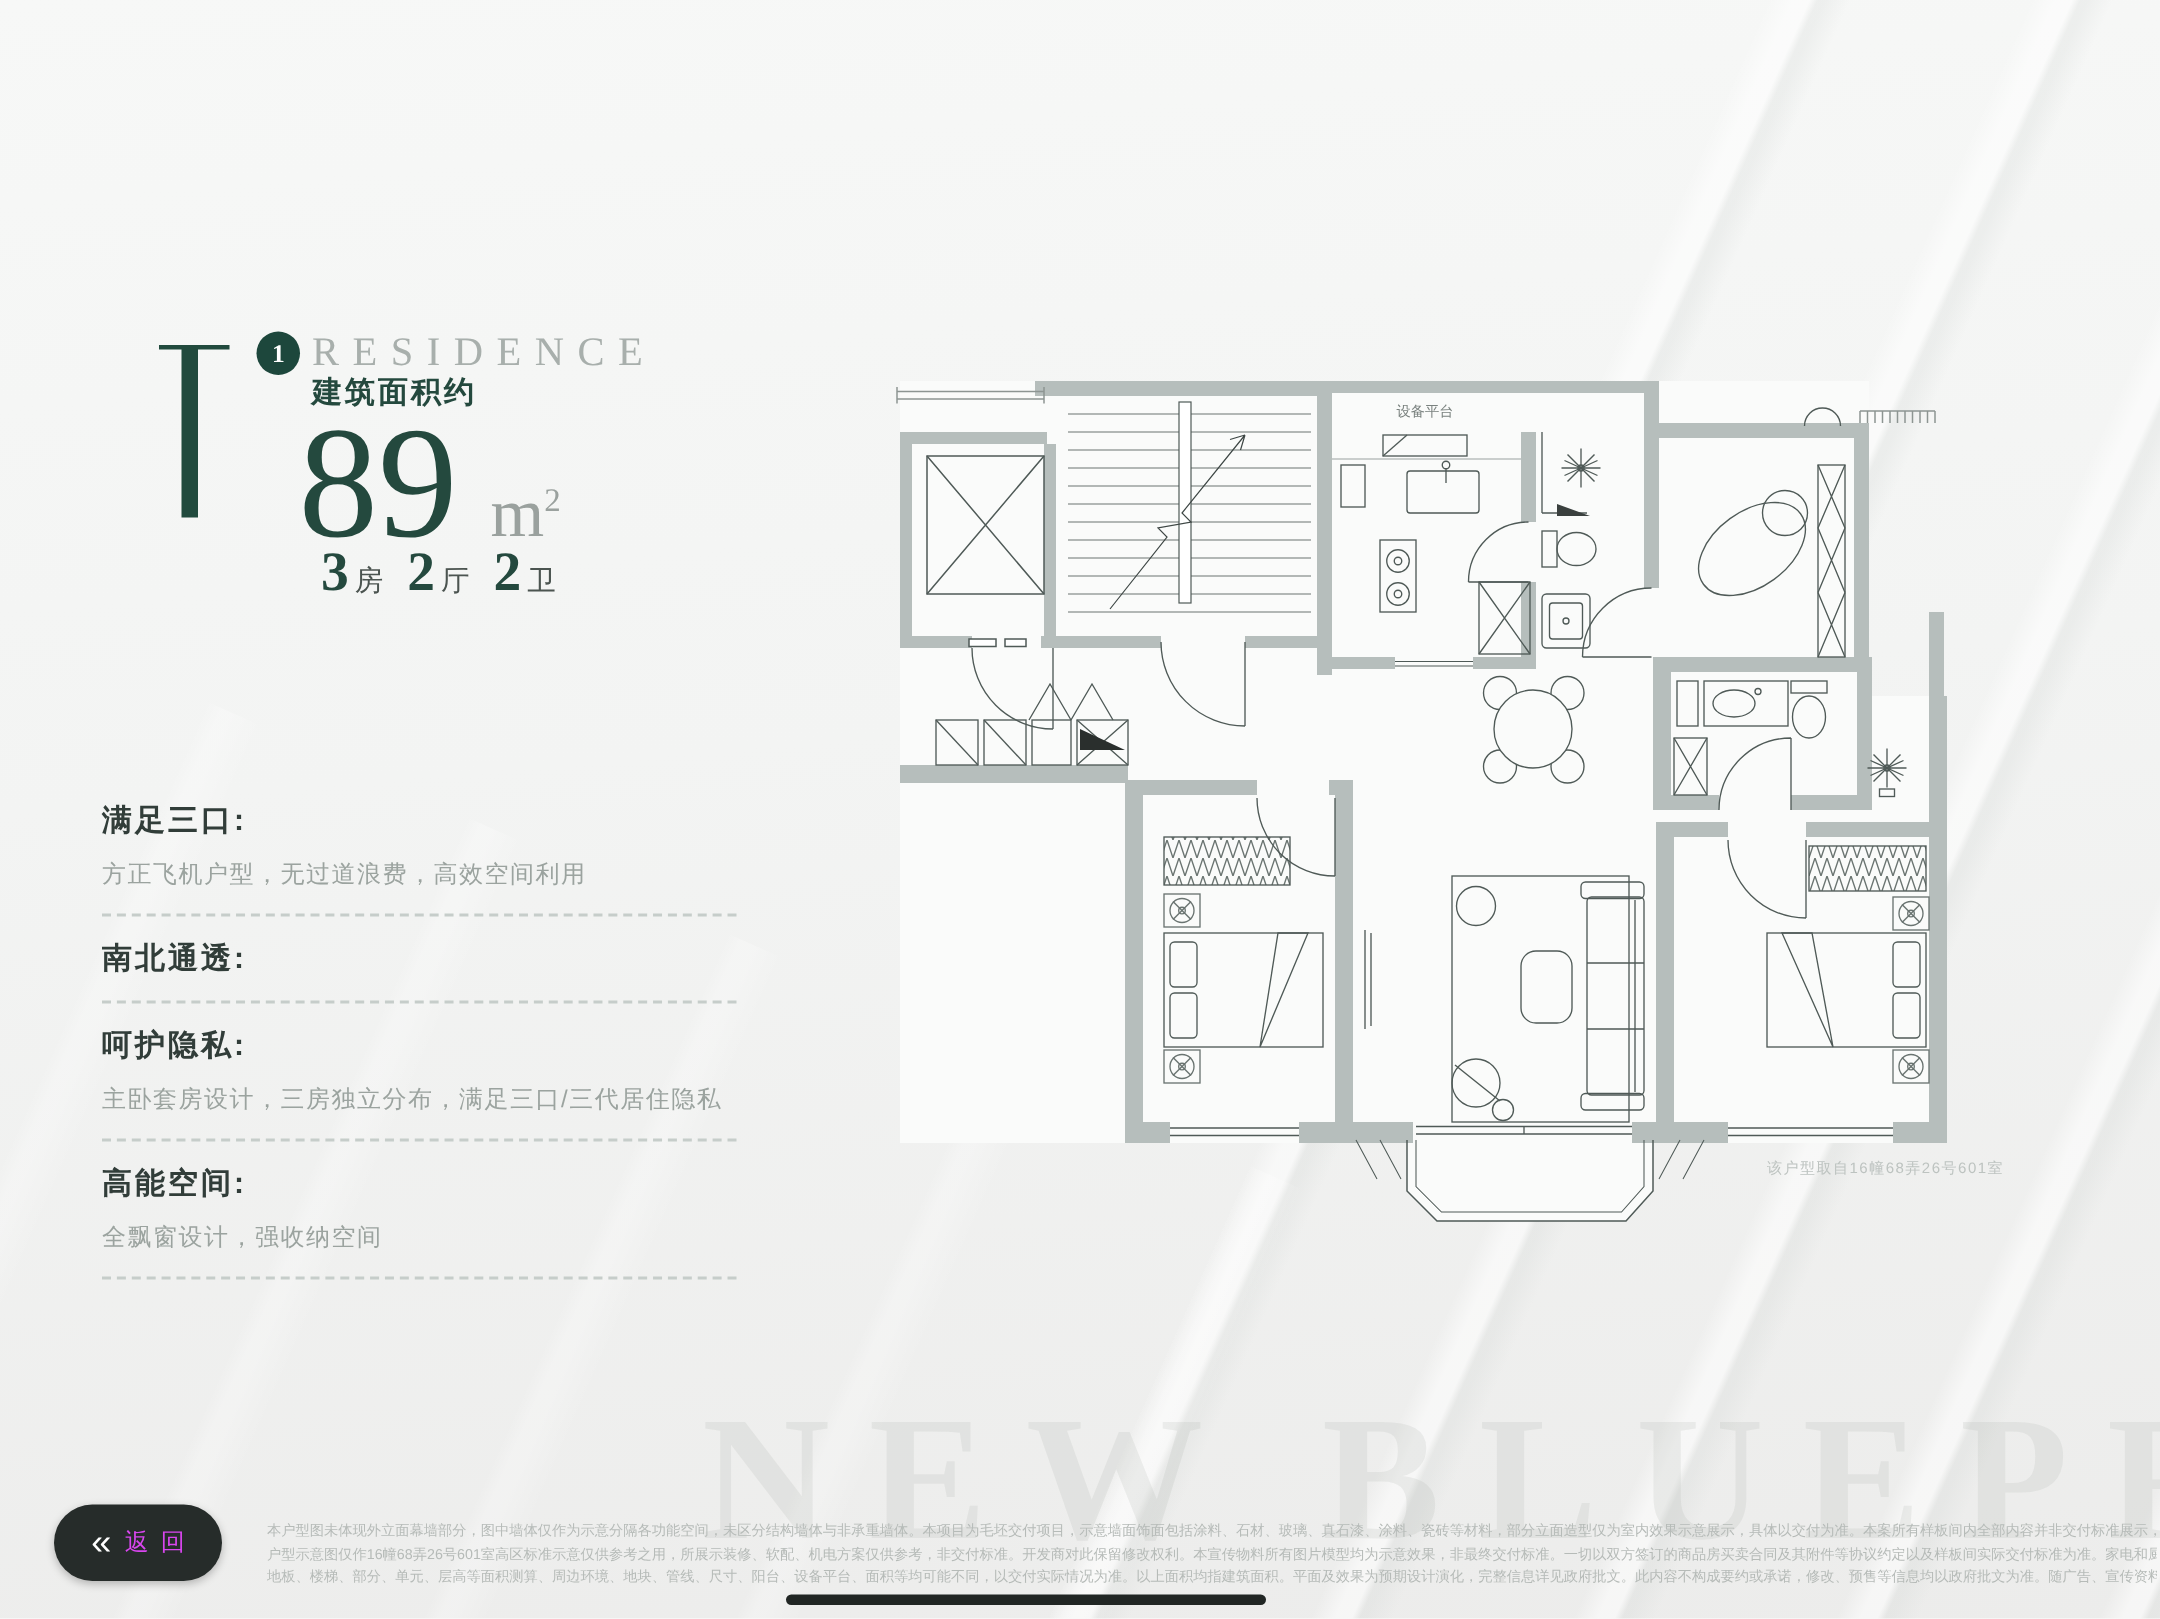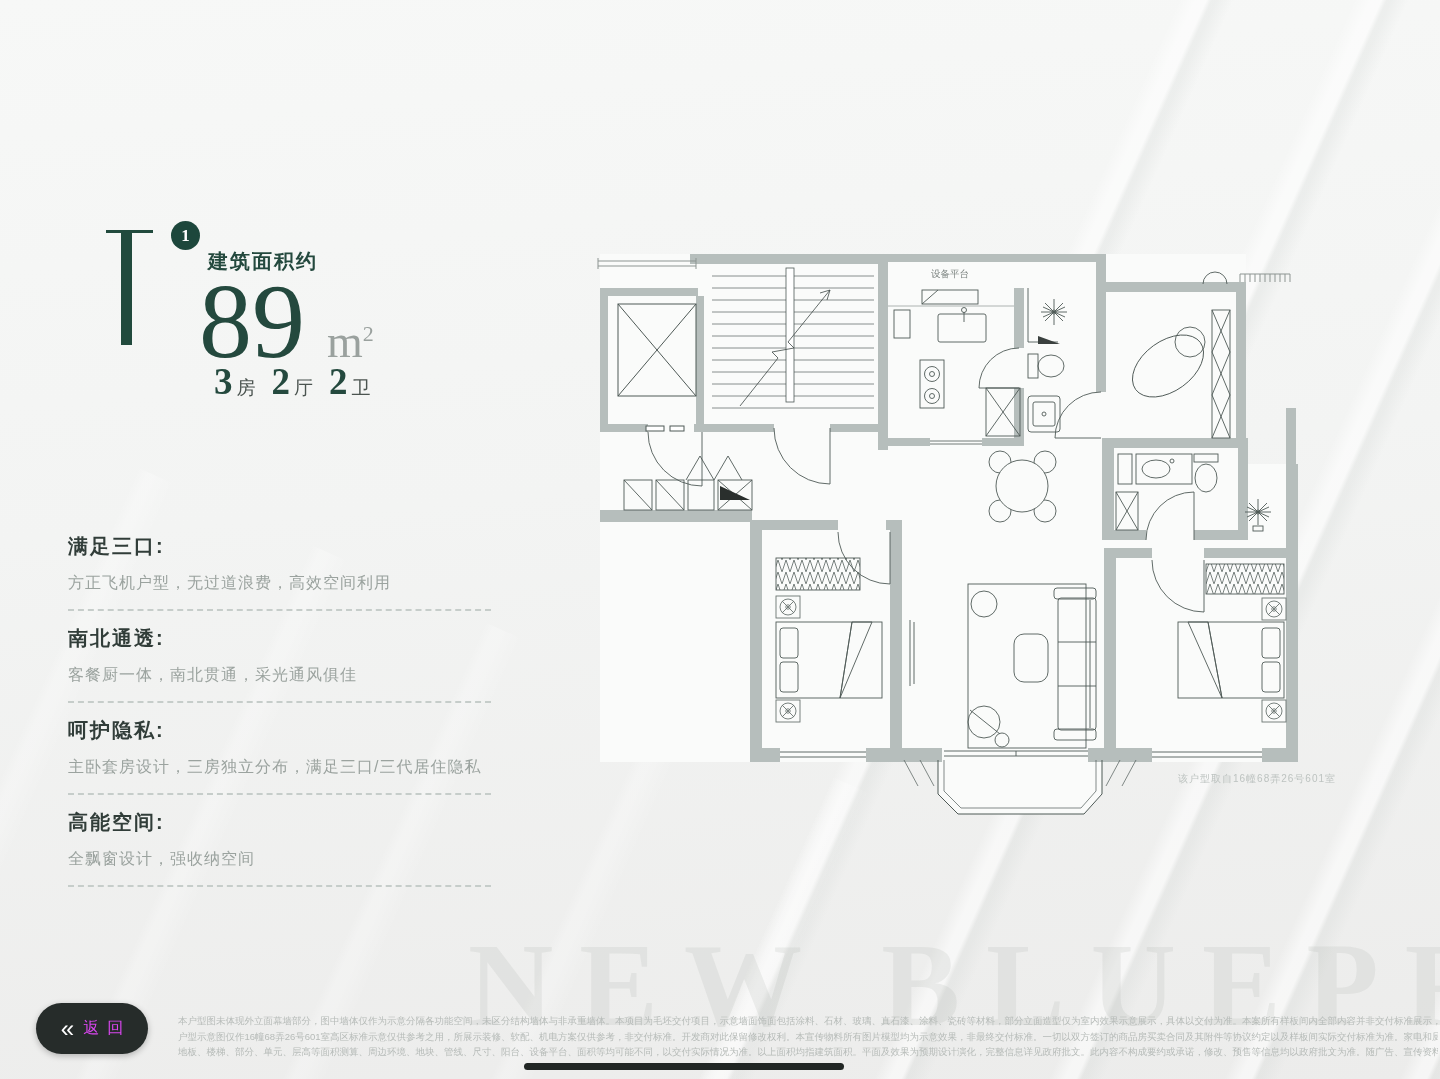--- a/index.html
+++ b/index.html
@@ -61,20 +61,21 @@
 <body>
 
 <div class="page">
   <div class="streak s1"></div>
   <div class="streak s2"></div>
   <div class="watermark">NEW BLUEPRINT</div>
 
   <div class="t-bar-top"></div>
   <div class="t-bar-stem"></div>
   <div class="badge">1</div>
+  <div class="residence">RESIDENCE</div>
   <div class="area-label">建筑面积约</div>
   <div class="area-row" style="top:268px;gap:16px;">
     <span class="area-num">89</span>
     <span class="area-unit"><span>m</span><sup>2</sup></span>
   </div>
   <div class="rooms-row">
     <span class="room-pair">
       <span class="room-num">3</span>
       <span class="room-unit">房</span>
     </span>
@@ -89,21 +90,20 @@
   </div>
 
   <div class="features">
     <div>
       <div class="feature-title">满足三口:</div>
       <div class="feature-desc">方正飞机户型，无过道浪费，高效空间利用</div>
       <div class="feature-divider"></div>
     </div>
     <div>
       <div class="feature-title">南北通透:</div>
-      <div class="feature-desc">客餐厨一体，南北贯通，采光通风俱佳</div>
       <div class="feature-divider"></div>
     </div>
     <div>
       <div class="feature-title">呵护隐私:</div>
       <div class="feature-desc">主卧套房设计，三房独立分布，满足三口/三代居住隐私</div>
       <div class="feature-divider"></div>
     </div>
     <div>
       <div class="feature-title">高能空间:</div>
       <div class="feature-desc">全飘窗设计，强收纳空间</div>

